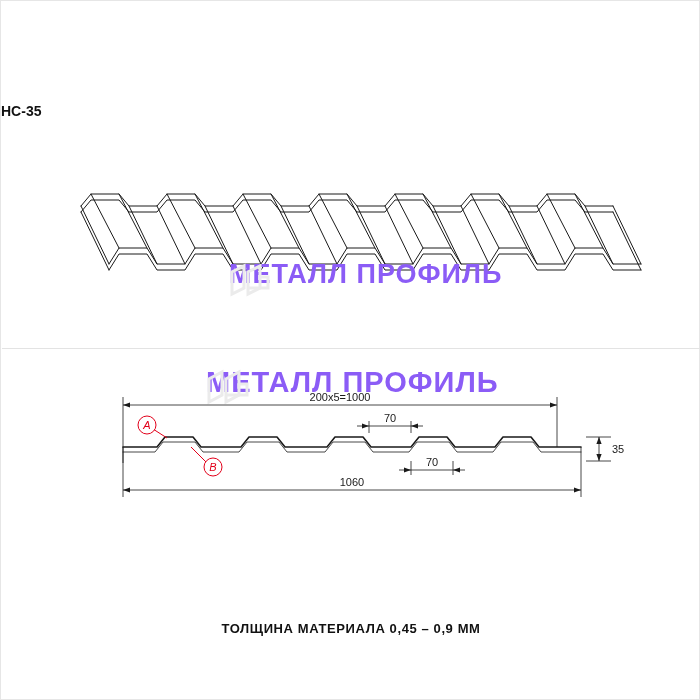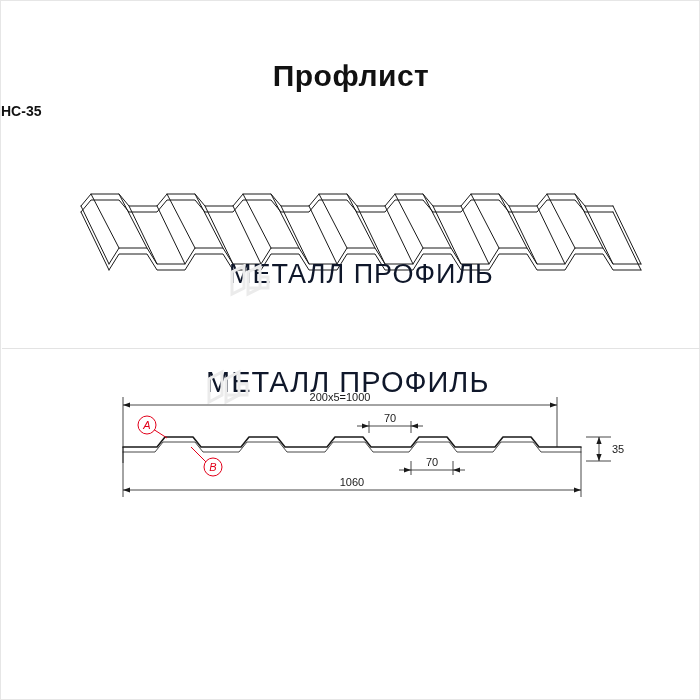--- a/index.html
+++ b/index.html
@@ -71,22 +71,22 @@
     width: 700px;
     text-align: center;
     font-size: 13px;
     font-weight: bold;
     letter-spacing: 0.6px;
     color: #111111;
   }
   .wm {
     position: absolute;
     pointer-events: none;
-    color: #0f172a;
-    font-weight: normal;
+    color: #8b5cf6;
+    font-weight: bold;
     font-family: "Liberation Sans", sans-serif;
     white-space: nowrap;
   }
   .wm1 {
     top: 258px;
     left: 228px;
     font-size: 27px;
     letter-spacing: 1px;
   }
   .wm2 {
@@ -100,21 +100,20 @@
     pointer-events: none;
   }
   svg { display: block; overflow: visible; }
   text { font-family: "Liberation Sans", sans-serif; }
 </style>
 </head>
 <body>
 
 <div class="page">
 
-  <div class="title">Профлист</div>
   <div class="subtitle">НС-35</div>
 
   <div class="iso-wrap">
     <svg width="580" height="125" viewBox="0 0 580 125">
       <g fill="none" stroke="#1a1a1a" stroke-width="1" stroke-linejoin="round" stroke-linecap="round">
 
         <path d="M20 30 L30 18 L58 18 L68 30 L96 30 L106 18 L134 18 L144 30 L172 30 L182 18 L210 18 L220 30 L248 30 L258 18 L286 18 L296 30 L324 30 L334 18 L362 18 L372 30 L400 30 L410 18 L438 18 L448 30 L476 30 L486 18 L514 18 L524 30 L552 30"></path>
 
         <path d="M20 36 L30 24 L58 24 L68 36 L96 36 L106 24 L134 24 L144 36 L172 36 L182 24 L210 24 L220 36 L248 36 L258 24 L286 24 L296 36 L324 36 L334 24 L362 24 L372 36 L400 36 L410 24 L438 24 L448 36 L476 36 L486 24 L514 24 L524 36 L552 36"></path>
 
@@ -260,14 +259,15 @@
         <text x="521" y="68" text-anchor="start">35</text>
       </g>
 
       <g fill="#e2001a" font-size="11" font-style="italic">
         <text x="56" y="44" text-anchor="middle">A</text>
         <text x="122" y="86" text-anchor="middle">B</text>
       </g>
     </svg>
   </div>
 
+  <div class="footer">ТОЛЩИНА МАТЕРИАЛА 0,45 – 0,9 ММ</div>
 
 </div>
 
 </body></html>

